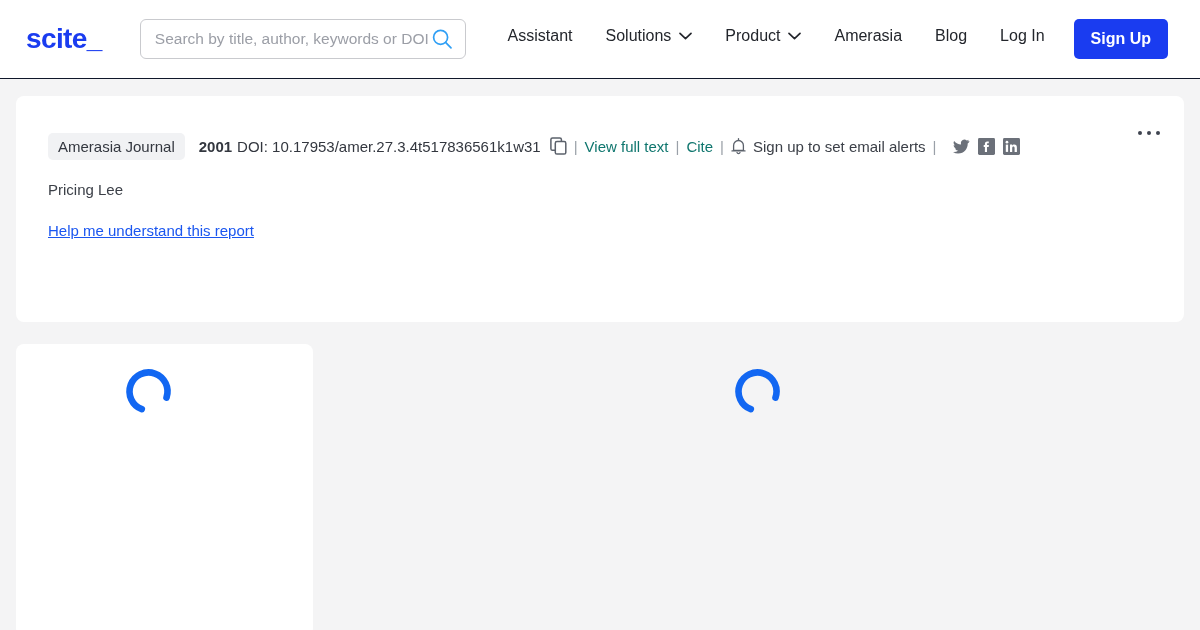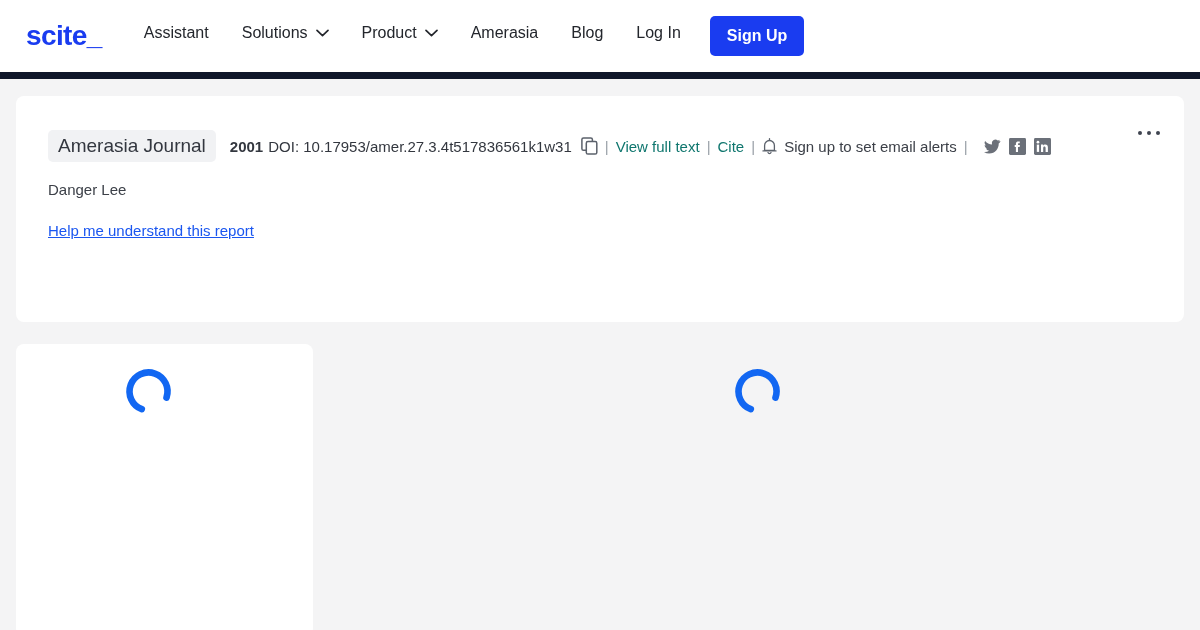--- a/index.html
+++ b/index.html
@@ -9,21 +9,21 @@
     overflow: hidden;
     background: #f4f4f5;
     font-family: "Liberation Sans", sans-serif;
     -webkit-font-smoothing: antialiased;
   }
 
   
   .site-header {
     height: 79px;
     background: #ffffff;
-    border-bottom: 7px solid #0f172a;
+    border-bottom: 1px solid #0f172a;
     display: flex;
     align-items: center;
     padding: 0 32px 0 26px;
   }
   .logo {
     font-size: 28px;
     font-weight: 700;
     color: #1a3cf0;
     letter-spacing: -0.6px;
     line-height: 1;
@@ -102,21 +102,21 @@
     align-items: center;
     flex-wrap: nowrap;
     font-size: 15px;
     color: #33373f;
     height: 28px;
   }
   .journal-chip {
     background: #f1f2f4;
     border-radius: 5px;
     padding: 5px 10px;
-    font-size: 19px;
+    font-size: 15px;
     color: #33373f;
     cursor: pointer;
     white-space: nowrap;
   }
   .meta-year { font-weight: 700; margin-left: 14px; }
   .meta-doi { margin-left: 5px; white-space: nowrap; }
   .copy-icon { width: 17px; height: 18px; margin-left: 9px; display: block; cursor: pointer; }
   .sep { color: #9aa0a8; margin: 0 7px; }
   .link {
     color: #0f766e;
@@ -178,20 +178,29 @@
   .spin-left { position: absolute; left: 105px; top: 20px; }
   .spin-main { position: absolute; left: 417px; top: 20px; }
 </style>
 </head>
 <body>
 
 <div class="site-header">
 
   <div class="logo">scite_</div>
 
+  <div class="search-wrap">
+    <input class="search-input" type="text" placeholder="Search by title, author, keywords or DOI" style="">
+    <span>
+      <svg class="search-icon" viewBox="0 0 22 22" fill="none">
+        <circle cx="9.6" cy="9.3" r="7" stroke="#2f9ff5" stroke-width="1.7"></circle>
+        <line x1="14.6" y1="14.4" x2="20" y2="19.8" stroke="#2f9ff5" stroke-width="1.7" stroke-linecap="round"></line>
+      </svg>
+    </span>
+  </div>
 
   <div class="nav">
     <div class="nav-item">
       <span>Assistant</span>
     </div>
     <div class="nav-item">
       <span>Solutions</span>
       <span>
         <svg class="chev" viewBox="0 0 13 8" fill="none">
           <path d="M1 1.3L6.5 6.6L12 1.3" stroke="#23262c" stroke-width="1.7" stroke-linecap="round" stroke-linejoin="round"></path>
@@ -274,21 +283,21 @@
           <svg class="soc" viewBox="0 0 17 17" fill="none">
             <rect width="17" height="17" rx="1.4" fill="#6b7079"></rect>
             <rect x="2.8" y="6.6" width="2.3" height="7.3" fill="#fff"></rect>
             <circle cx="3.95" cy="4.2" r="1.35" fill="#fff"></circle>
             <path d="M7 6.6h2.2v1c.36-.63 1.08-1.15 2.1-1.15 1.85 0 2.6 1.12 2.6 3.1v4.35h-2.3V10c0-1.05-.38-1.6-1.18-1.6-.83 0-1.22.56-1.22 1.6v3.9H7V6.6z" fill="#fff"></path>
           </svg>
         </span>
       </span>
     </div>
 
-    <div class="paper-authors">Danger Lee</div>
+    <div class="paper-authors">Pricing Lee</div>
     <span class="help-link">Help me understand this report</span>
   </div>
 
   <div class="lower">
 
     <div class="side-card">
       <span class="spin-left">
         <svg class="spinner" width="56" height="56" viewBox="0 0 56 56" fill="none">
           <path d="M45.5 33.6A19 19 0 1 0 20.8 45.2" stroke="#1267f2" stroke-width="6.6" stroke-linecap="round"></path>
         </svg>

